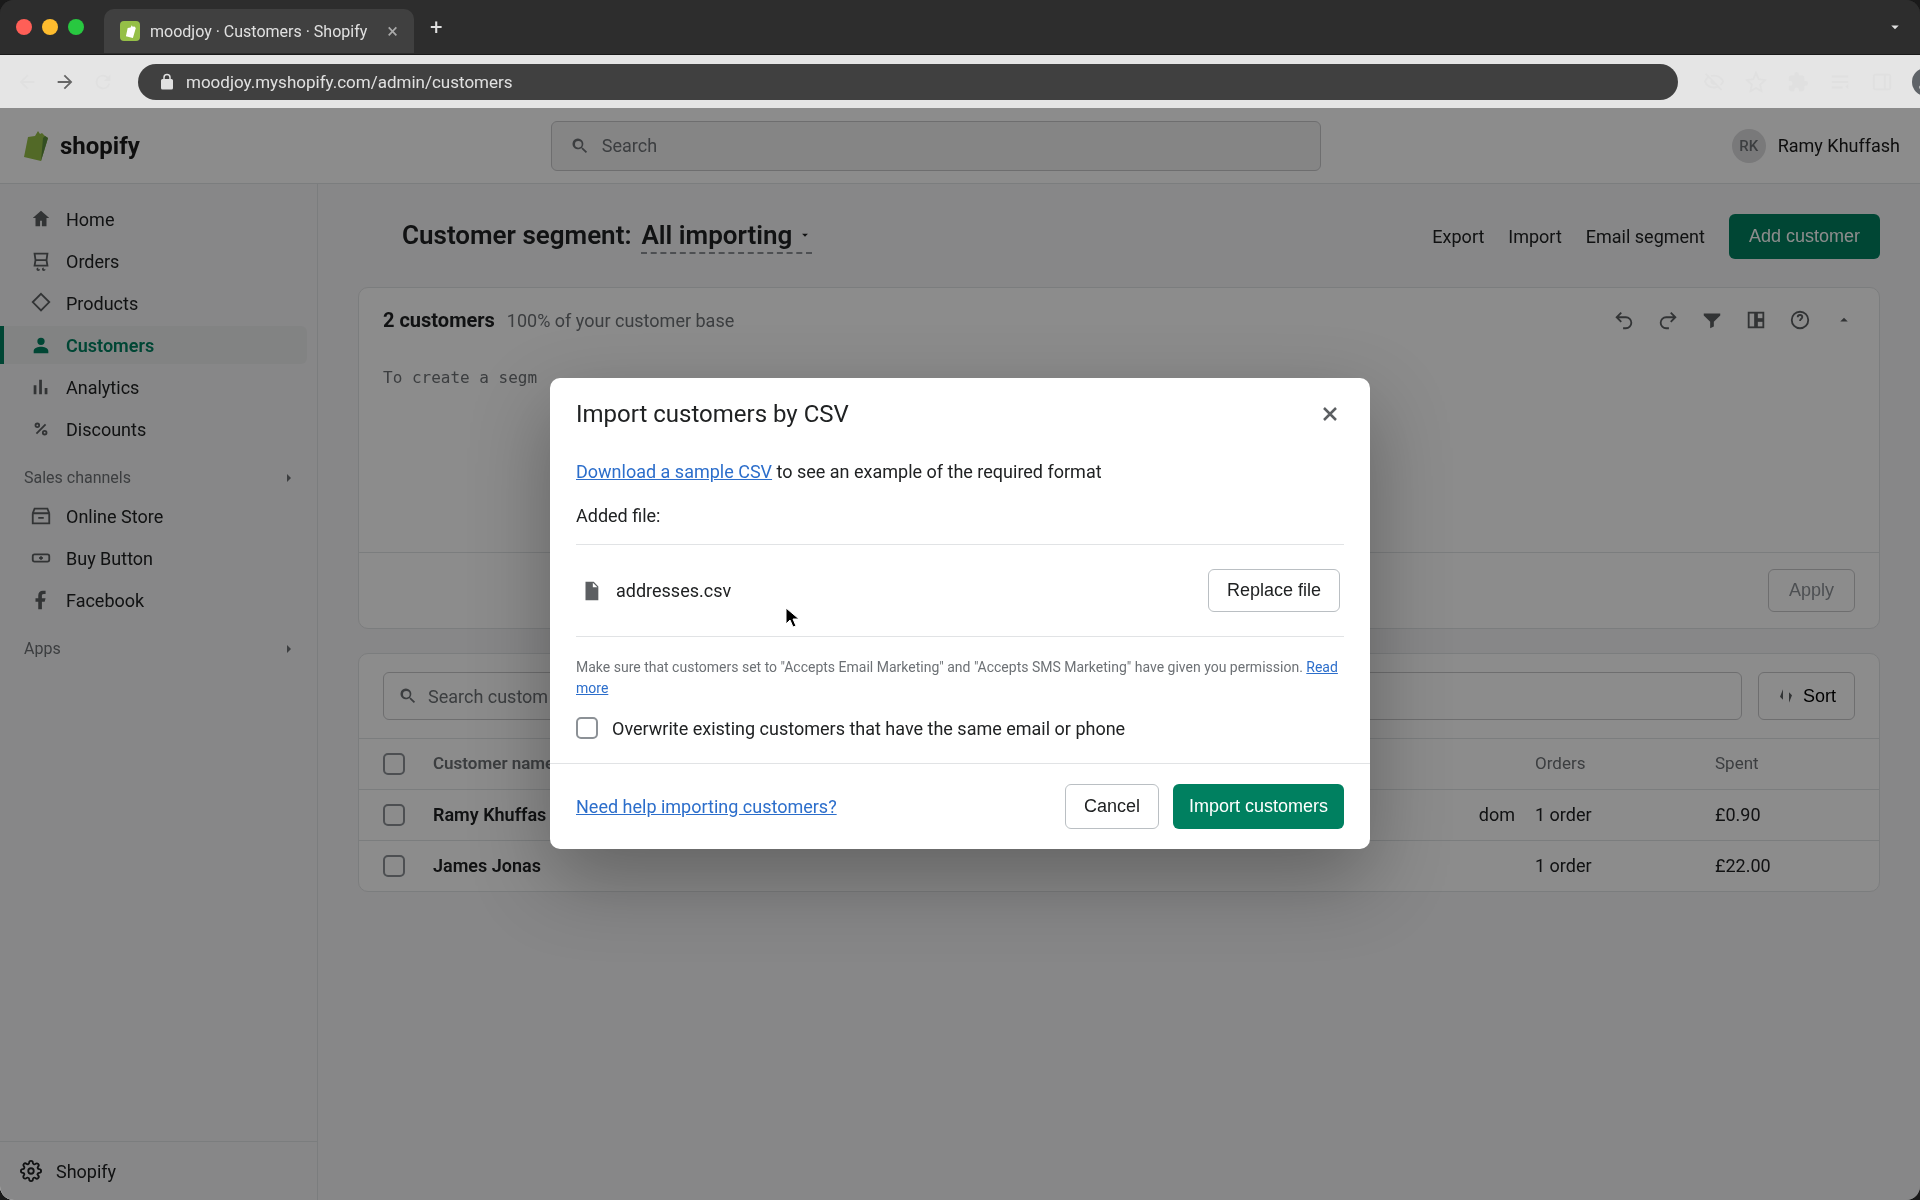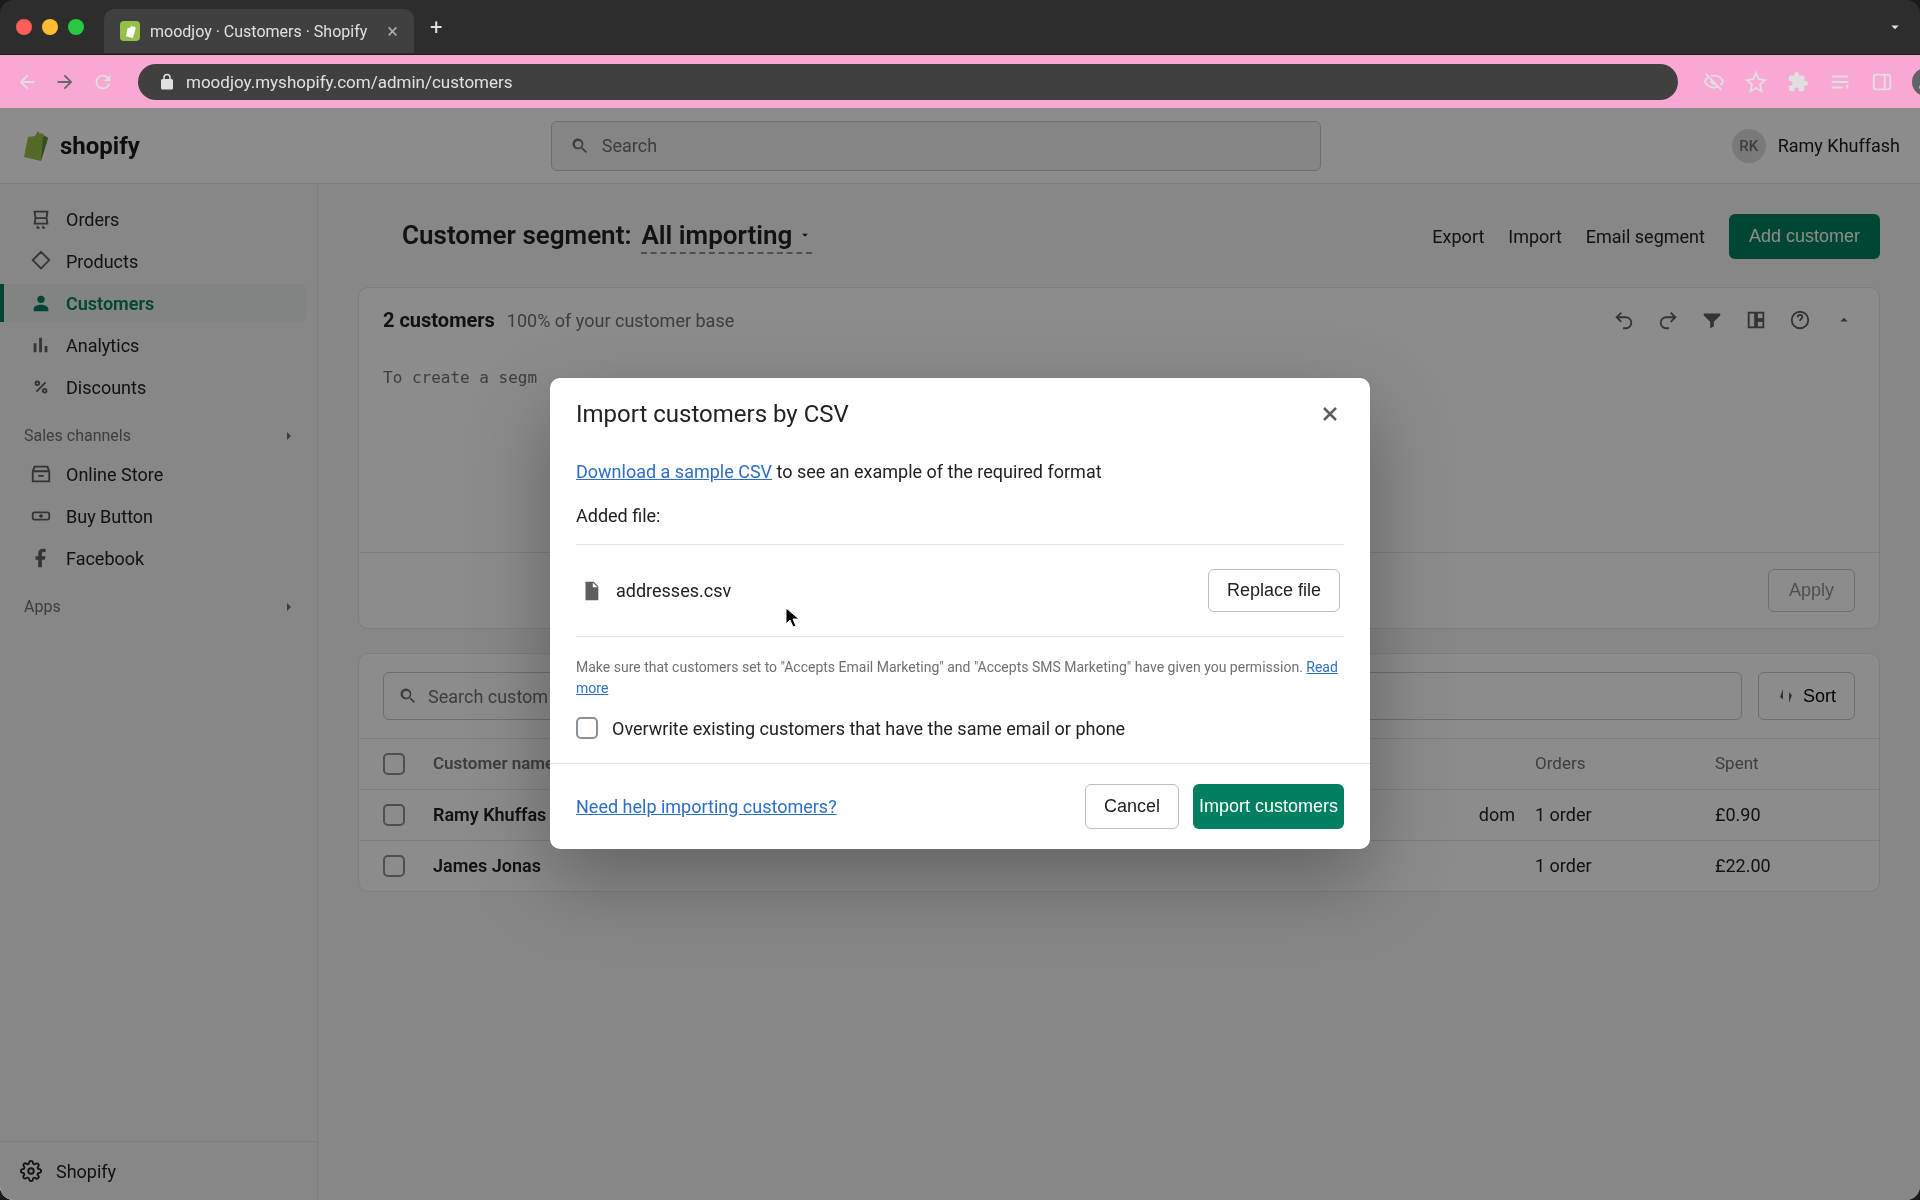--- a/index.html
+++ b/index.html
@@ -12,21 +12,21 @@
 .tl-red { background: #ff5f57; }
 .tl-yellow { background: #febc2e; }
 .tl-green { background: #28c840; }
 .tab { background: #404040; border-radius: 10px 10px 0 0; padding: 10px 16px; display: flex; align-items: center; gap: 10px; color: #e0e0e0; font-size: 16px; margin-top: 8px; text-align: right; }
 .tab .favicon { width: 20px; height: 20px; background: #95bf47; border-radius: 4px; display: flex; align-items: center; justify-content: center; }
 .tab .favicon svg { width: 14px; height: 14px; fill: white; }
 .tab-close { color: #aaa; font-size: 20px; margin-left: 10px; cursor: pointer; }
 .new-tab { color: #e0e0e0; font-size: 22px; margin-left: 16px; cursor: pointer; }
 .chevron-down-chrome { margin-left: auto; color: #e0e0e0; }
 
-.url-bar { background: #f9a8d4; height: 54px; display: flex; align-items: center; padding: 0 16px; gap: 16px; border-top: 1px solid #1a1a1a; }
+.url-bar { background: #e5e5e5; height: 54px; display: flex; align-items: center; padding: 0 16px; gap: 16px; border-top: 1px solid #1a1a1a; }
 .nav-btn { width: 24px; height: 24px; color: #e0e0e0; display: flex; align-items: center; justify-content: center; cursor: pointer; }
 .nav-btn svg { width: 22px; height: 22px; fill: currentColor; }
 .nav-btn.disabled { color: #666; }
 .url-field { flex: 0 0 auto; background: #404040; border-radius: 20px; padding: 8px 20px; display: flex; align-items: center; gap: 10px; color: #e0e0e0; font-size: 17px; margin: 0 8px; width: 1540px; }
 .lock-icon { width: 18px; height: 18px; }
 .url-right { margin-left: auto; display: flex; gap: 18px; align-items: center; color: #e0e0e0; }
 .url-right .icon { width: 24px; height: 24px; display: flex; align-items: center; justify-content: center; }
 .incognito-badge { display: flex; align-items: center; gap: 8px; }
 .incognito-avatar { width: 28px; height: 28px; background: #5f6368; border-radius: 50%; display: flex; align-items: center; justify-content: center; }
 
@@ -95,21 +95,21 @@
 .added-label { margin-top: 20px; font-size: 18px; color: #202223; }
 .file-row { margin-top: 18px; padding: 24px 4px; border-top: 1px solid #e1e3e5; border-bottom: 1px solid #e1e3e5; display: flex; align-items: center; justify-content: space-between; }
 .file-info { display: flex; align-items: center; gap: 14px; font-size: 18px; color: #202223; }
 .file-icon { width: 22px; height: 22px; color: #5c5f62; }
 .outline-btn { background: #fff; border: 1px solid #babfc3; border-radius: 6px; padding: 10px 18px; font-size: 18px; cursor: pointer; color: #202223; }
 .note { margin-top: 20px; color: #6d7175; font-size: 14px; line-height: 1.5; }
 .check-row { margin-top: 18px; display: flex; align-items: center; gap: 14px; font-size: 18px; color: #202223; }
 .modal-footer { padding: 20px 26px; border-top: 1px solid #e1e3e5; display: flex; align-items: center; }
 .footer-link { color: #2c6ecb; text-decoration: underline; font-size: 18px; cursor: pointer; }
 .footer-actions { margin-left: auto; display: flex; gap: 14px; }
-.btn-green { background: #008060; color: #fff; border: none; padding: 12px 6px; border-radius: 6px; font-size: 18px; font-weight: 500; cursor: pointer; }
+.btn-green { background: #008060; color: #fff; border: none; padding: 12px 16px; border-radius: 6px; font-size: 18px; font-weight: 500; cursor: pointer; }
 
 
 .cursor { position: absolute; width: 16px; height: 20px; pointer-events: none; z-index: 100; }
 .cursor svg { width: 100%; height: 100%; }
 
 
 .viewport { width: 1920px; height: 1200px; border-radius: 14px; overflow: hidden; background: #2d2d2d; }
 svg { display: block; }
 </style>
 </head>
@@ -223,20 +223,28 @@
       <div class="user-area">
         <span class="avatar">RK</span>
         <span>Ramy Khuffash</span>
       </div>
     </div>
 
     <div class="app-body">
       <div class="sidebar">
         <div class="nav-item">
           <span class="nav-icon">
+              <svg viewBox="0 0 24 24" width="22" height="22" fill="currentColor">
+                <path d="M12 3l9 8h-3v9h-5v-6h-2v6H6v-9H3z"></path>
+              </svg>
+            </span>
+          <span>Home</span>
+        </div>
+        <div class="nav-item">
+          <span class="nav-icon">
               <svg viewBox="0 0 24 24" width="22" height="22" fill="none" stroke="currentColor" stroke-width="2">
                 <path d="M5 4h14l-1 7H6zM6 11l-1 6h14l-1-6M9 20a1 1 0 1 0 1 1M15 20a1 1 0 1 0 1 1"></path>
               </svg>
             </span>
           <span>Orders</span>
         </div>
         <div class="nav-item">
           <span class="nav-icon">
               <svg viewBox="0 0 24 24" width="22" height="22" fill="none" stroke="currentColor" stroke-width="2">
                 <path d="M12 2l9 9-9 9-9-9zM9 9h.01"></path>

